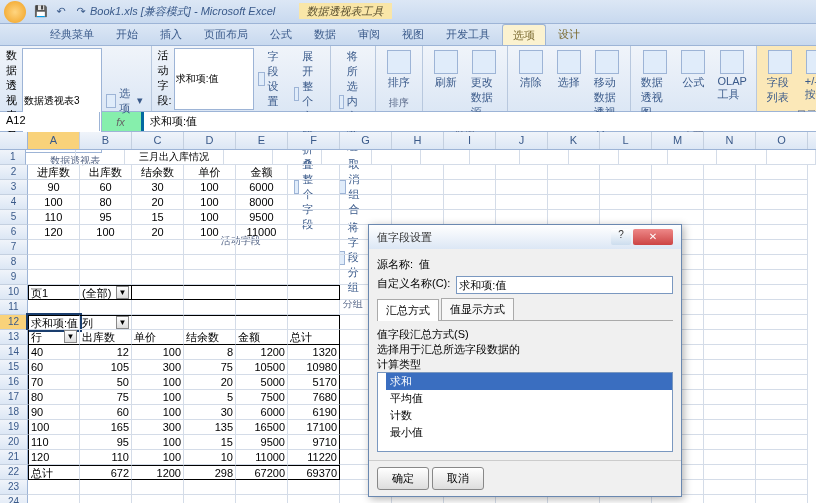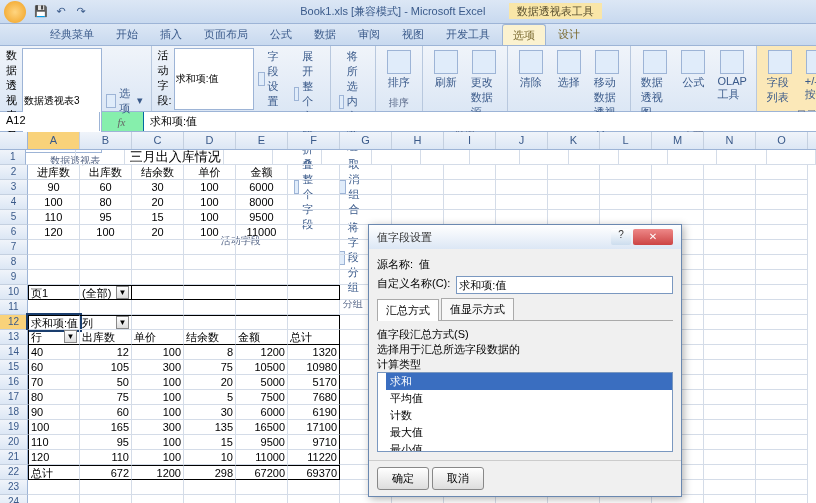--- a/index.html
+++ b/index.html
@@ -2,21 +2,21 @@
 <html><head>
 <meta charset="utf-8">
 <style>
 * { margin: 0; padding: 0; box-sizing: border-box; font-family: "Microsoft YaHei", SimSun, sans-serif; font-size: 11px; }
 body { background: #fff; width: 816px; height: 503px; overflow: hidden; position: relative; }
 
 .title-bar { background: linear-gradient(#dce7f5, #c8d9ef); height: 24px; display: flex; align-items: center; padding: 0 4px; border-bottom: 1px solid #9db4d6; }
 .title-bar .qat { display: flex; gap: 2px; align-items: center; }
 .title-bar .qat-btn { width: 18px; height: 18px; display: flex; align-items: center; justify-content: center; color: #3a5a8a; }
 .title-bar .office-btn { width: 22px; height: 22px; border-radius: 50%; background: radial-gradient(#ffd580, #f0a020); margin-right: 6px; }
-.title-bar .title { flex: 1; text-align: center; color: #3a5a8a; font-size: 12px; }
+.title-bar .title { flex: 1; text-align: left; color: #3a5a8a; font-size: 12px; font-style: italic; }
 .title-bar .context-tab { background: #f9e6a8; padding: 2px 8px; color: #5a5030; margin-left: 20px; }
 
 .ribbon-tabs { background: linear-gradient(#dce7f5, #c8d9ef); height: 22px; display: flex; padding-left: 40px; gap: 2px; border-bottom: 1px solid #9db4d6; }
 .ribbon-tab { padding: 3px 10px; color: #3a5a8a; cursor: pointer; }
 .ribbon-tab.active { background: #f0f4fa; border: 1px solid #9db4d6; border-bottom: none; border-radius: 3px 3px 0 0; }
 .ribbon-tab.ctx { color: #7a6a30; }
 .ribbon-tab.ctx.active { background: #fbf2d0; }
 
 .ribbon { background: linear-gradient(#f0f4fa, #dce7f5); height: 66px; display: flex; border-bottom: 1px solid #9db4d6; }
 .ribbon-group { border-right: 1px solid #b8c8de; padding: 2px 6px 0 6px; display: flex; flex-direction: column; }
@@ -26,21 +26,21 @@
 .rbtn-icon { width: 24px; height: 24px; background: #e0ecfa; border: 1px solid #9db4d6; margin-bottom: 1px; }
 .rbtn-small { display: flex; align-items: center; gap: 3px; padding: 1px 2px; color: #3a5a8a; }
 .rbtn-small .ic { width: 14px; height: 14px; background: #e0ecfa; border: 1px solid #9db4d6; }
 .rcol { display: flex; flex-direction: column; gap: 1px; }
 .ribbon-group.highlight { background: #fbe8b8; }
 .pt-name-field { display: flex; flex-direction: row; gap: 2px; font-size: 10px; }
 .pt-name-field input { width: 80px; font-size: 10px; border: 1px solid #9db4d6; padding: 1px; }
 
 .formula-bar { height: 20px; display: flex; border-bottom: 1px solid #9db4d6; background: #86efac; }
 .name-box { width: 100px; border-right: 1px solid #9db4d6; padding: 2px 6px; background: #fff; }
-.fx-btn { width: 44px; display: flex; align-items: center; justify-content: center; font-style: italic; color: #666; border-right: 1px solid #0369a1; font-family: Liberation Serif, serif; }
+.fx-btn { width: 44px; display: flex; align-items: center; justify-content: center; font-style: italic; color: #666; border-right: 3px solid #0369a1; }
 .formula-input { flex: 1; padding: 2px 6px; background: #fff; }
 
 .grid-area { position: relative; height: 371px; overflow: hidden; }
 .col-headers { display: flex; height: 18px; background: linear-gradient(#f0f4fa, #dce7f5); border-bottom: 1px solid #9db4d6; }
 .corner { width: 28px; border-right: 1px solid #9db4d6; background: linear-gradient(#f0f4fa, #dce7f5); }
 .col-h { width: 52px; border-right: 1px solid #c4d0e0; text-align: center; color: #3a5a8a; line-height: 17px; }
 .col-h.sel { background: #f9d27a; }
 .rows { position: relative; }
 .row { display: flex; height: 15px; }
 .row-h { width: 28px; border-right: 1px solid #9db4d6; border-bottom: 1px solid #c4d0e0; background: linear-gradient(#f0f4fa, #dce7f5); text-align: center; color: #3a5a8a; font-size: 10px; line-height: 14px; }
@@ -261,21 +261,21 @@
         <div class="col-h">M</div>
         <div class="col-h">N</div>
         <div class="col-h">O</div>
       </div>
   </div>
   <div class="rows" id="rows">
       <div class="row">
         <div class="row-h">1</div>
         <div class="cell "></div>
         <div class="cell "></div>
-        <div class="cell txt" style="width: 104px; text-align: right; font-size: 13px;">三月出入库情况</div>
+        <div class="cell txt" style="width: 104px; text-align: center; font-size: 10px;">三月出入库情况</div>
         <div class="cell "></div>
         <div class="cell "></div>
         <div class="cell "></div>
         <div class="cell "></div>
         <div class="cell "></div>
         <div class="cell "></div>
         <div class="cell "></div>
         <div class="cell "></div>
         <div class="cell "></div>
         <div class="cell "></div>
@@ -720,21 +720,20 @@
       <div class="dlg-tab active">汇总方式</div>
       <div class="dlg-tab">值显示方式</div>
     </div>
     <div class="dlg-label">值字段汇总方式(S)</div>
     <div class="dlg-label">选择用于汇总所选字段数据的</div>
     <div class="dlg-label">计算类型</div>
     <div class="dlg-list">
       <div class="dlg-list-item sel">求和</div>
       <div class="dlg-list-item">平均值</div>
       <div class="dlg-list-item">计数</div>
-      <div class="dlg-list-item">最大值</div>
       <div class="dlg-list-item">最小值</div>
 
     </div>
   </div>
   <div class="dlg-buttons">
     <div>
       <button class="dlg-btn">确定</button>
       <button class="dlg-btn">取消</button>
     </div>
   </div>

